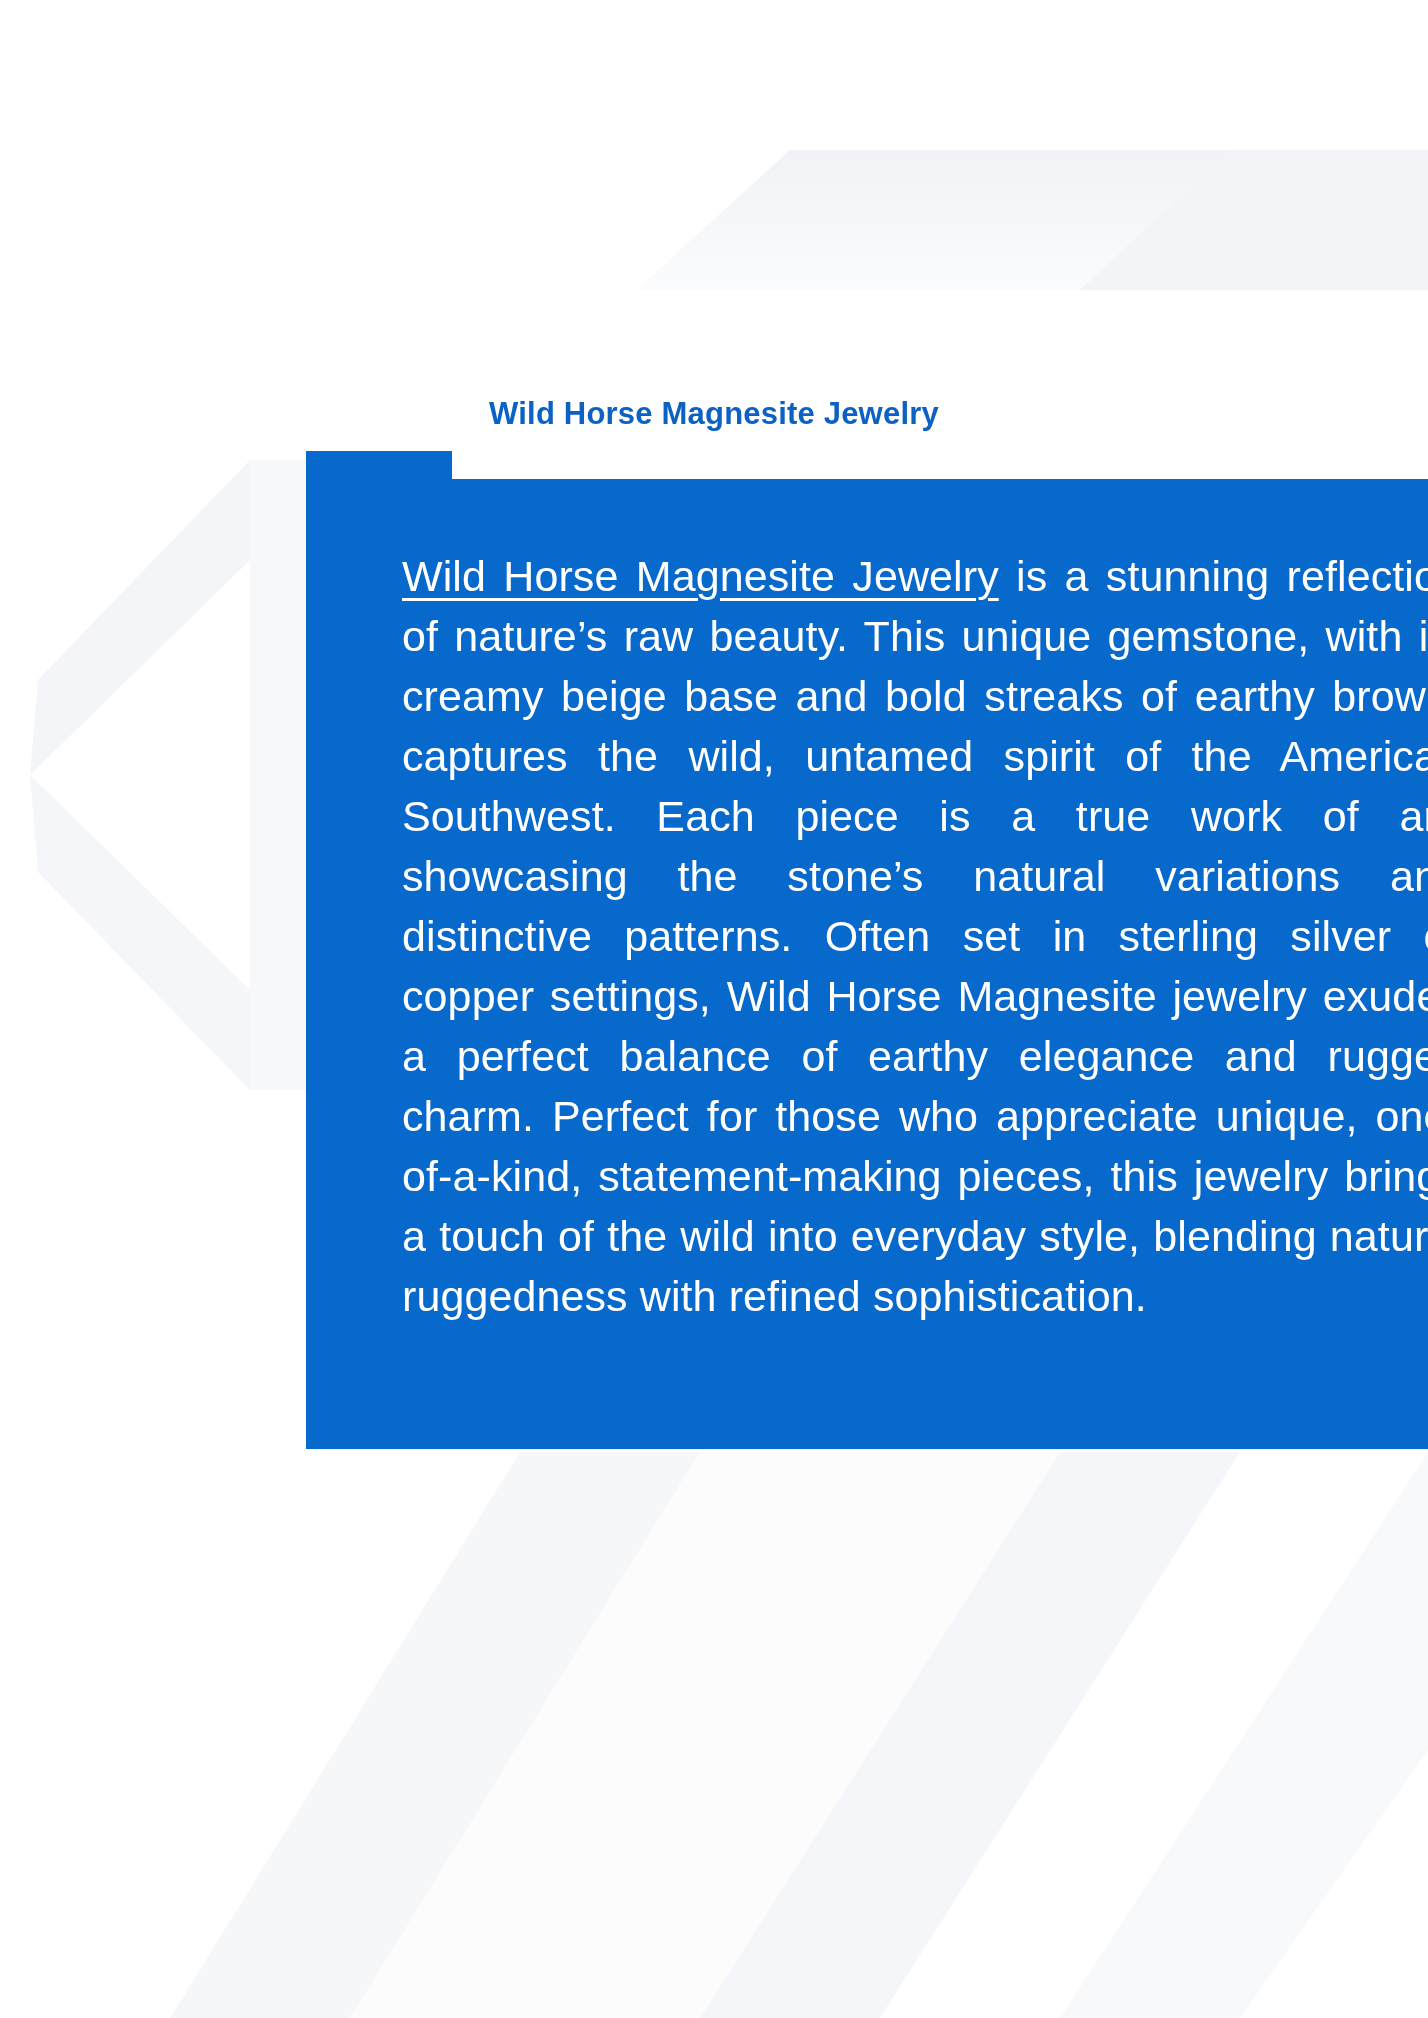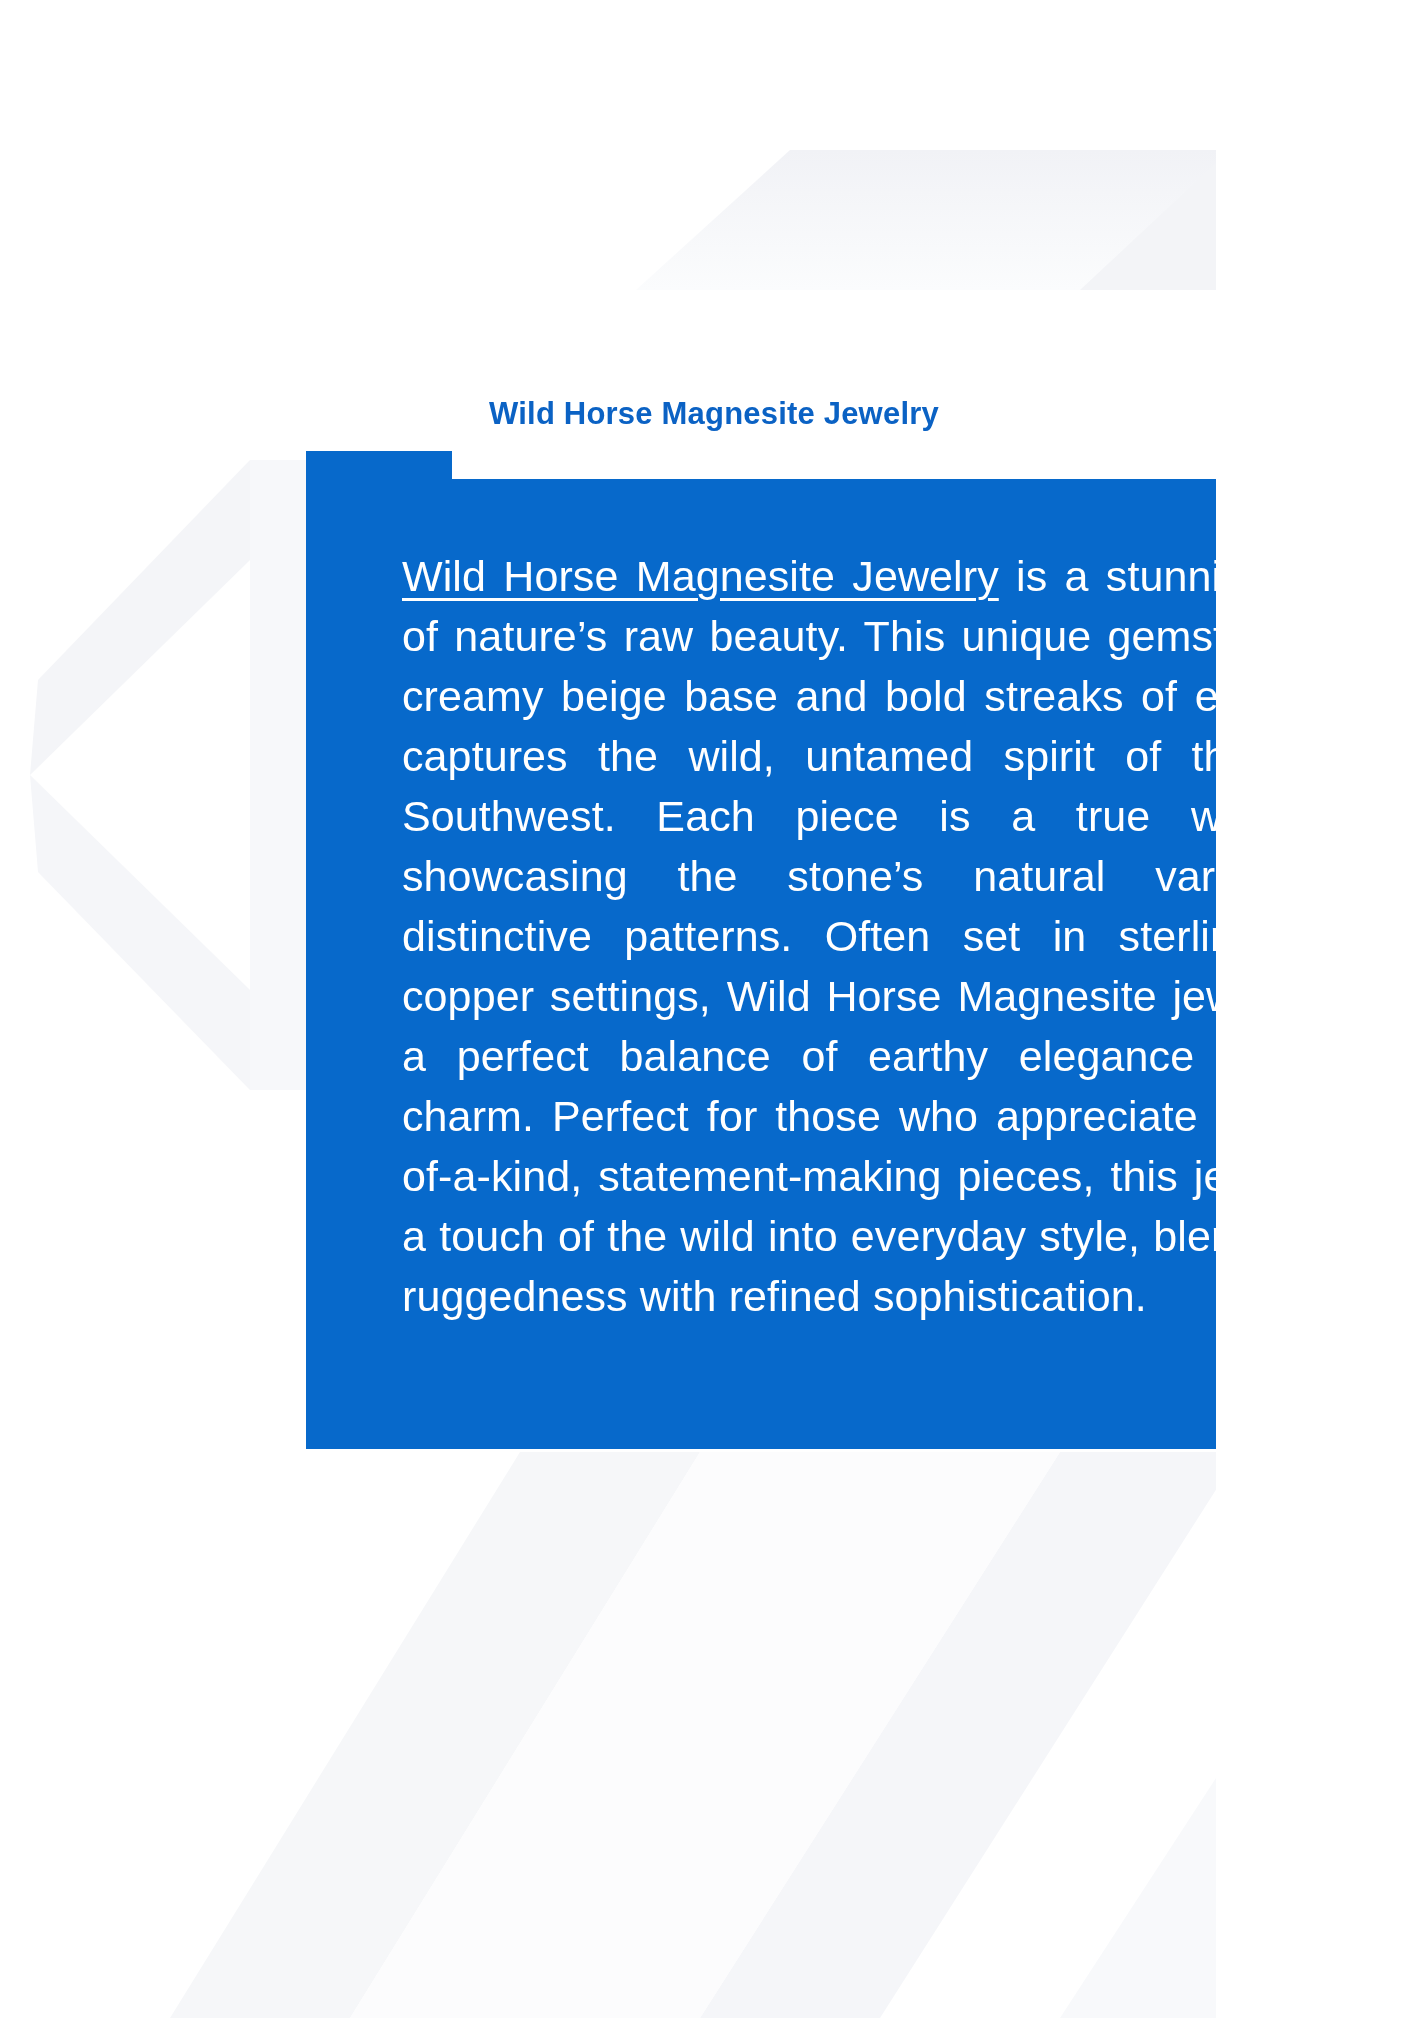--- a/index.html
+++ b/index.html
@@ -13,21 +13,21 @@
     background: #ffffff;
     font-family: "Liberation Sans", sans-serif;
     overflow: hidden;
     position: relative;
   }
 
   
   #page {
     position: absolute;
     inset: 0;
-    width: 1216px;
+    width: 1428px;
     height: 2018px;
     overflow: hidden;
     background: #ffffff;
   }
 
   
   #bg-decor {
     position: absolute;
     inset: 0;
     width: 1428px;

